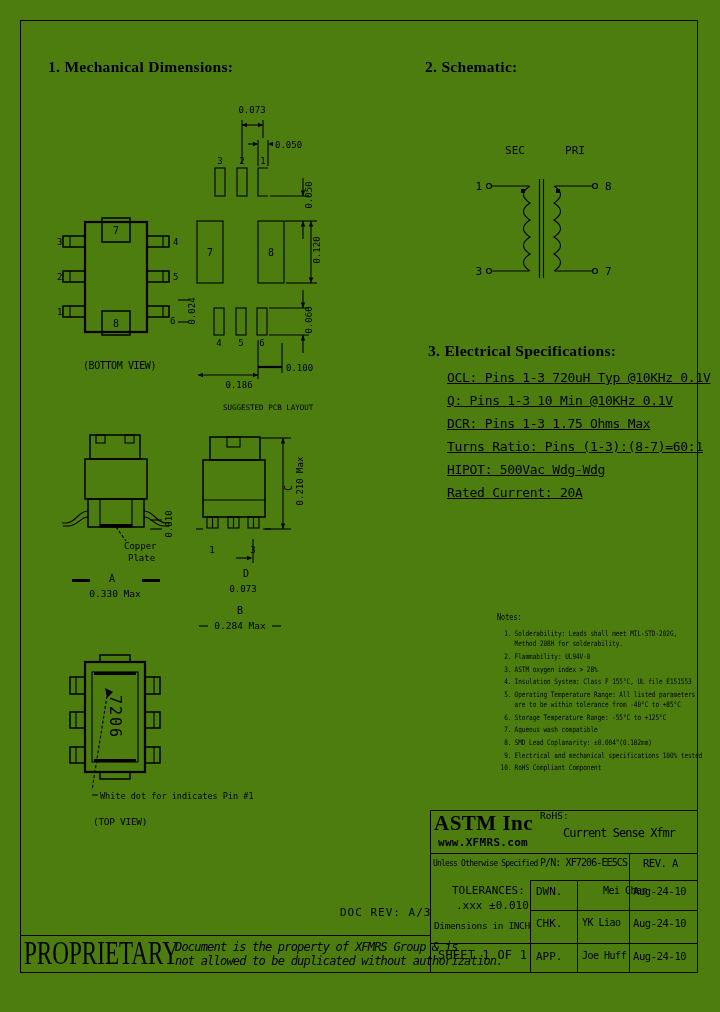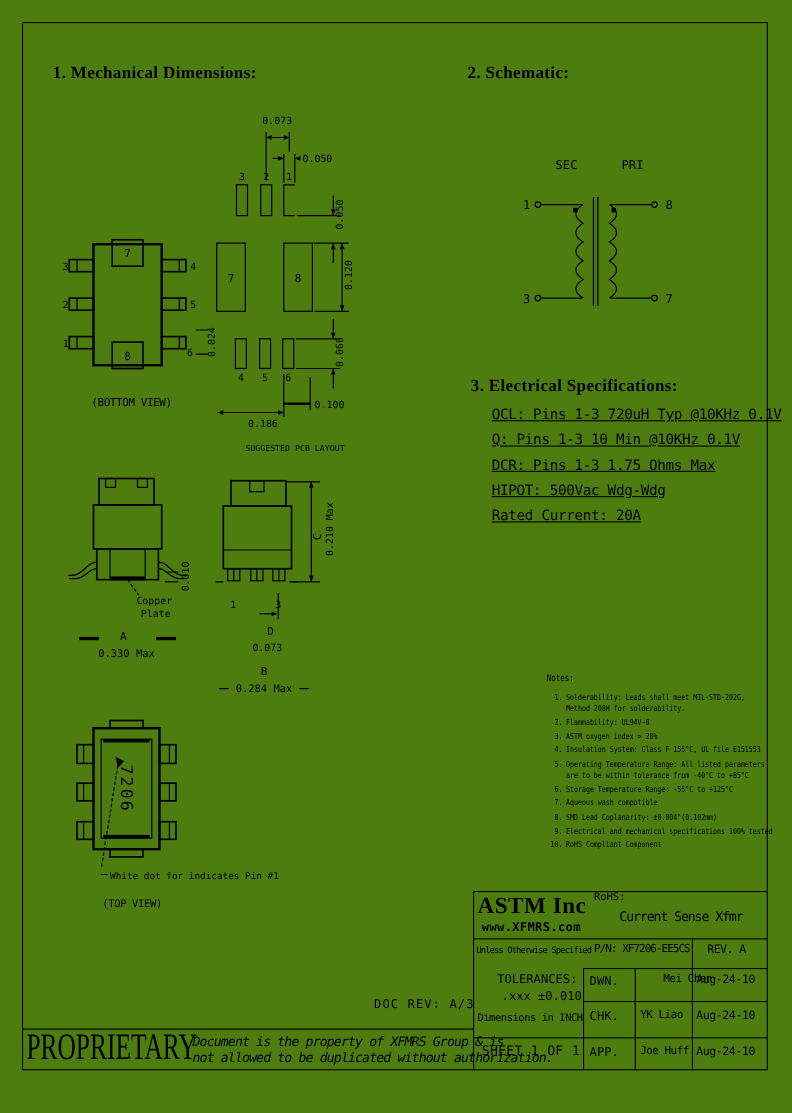--- a/index.html
+++ b/index.html
@@ -273,20 +273,21 @@
       <line x1="37" y1="147" x2="43" y2="147"></line>
       <text x="45" y="151" font-size="8.5">White dot for indicates Pin #1</text>
     </g>
     <text x="38" y="177" font-size="9.5" letter-spacing="-0.3">(TOP VIEW)</text>
   </svg>
 
   <div class="abs" style="left:447px; top:366px;">
     <div class="spec-line">OCL: Pins 1-3 720uH Typ @10KHz 0.1V</div>
     <div class="spec-line">Q: Pins 1-3 10 Min @10KHz 0.1V</div>
     <div class="spec-line">DCR: Pins 1-3 1.75 Ohms Max</div>
+    <div class="spec-line">Turns Ratio: Pins (1-3):(8-7)=60:1</div>
     <div class="spec-line">HIPOT: 500Vac Wdg-Wdg</div>
     <div class="spec-line">Rated Current: 20A</div>
   </div>
 
   <div class="notes mono" style="left:497px; top:612px;">
     <div class="notes-title">Notes:</div>
     <div class="note-item">
         <span class="nnum">1.</span>
         <span class="ntext">Solderability: Leads shall meet MIL-STD-202G,
 Method 208H for solderability.</span>

